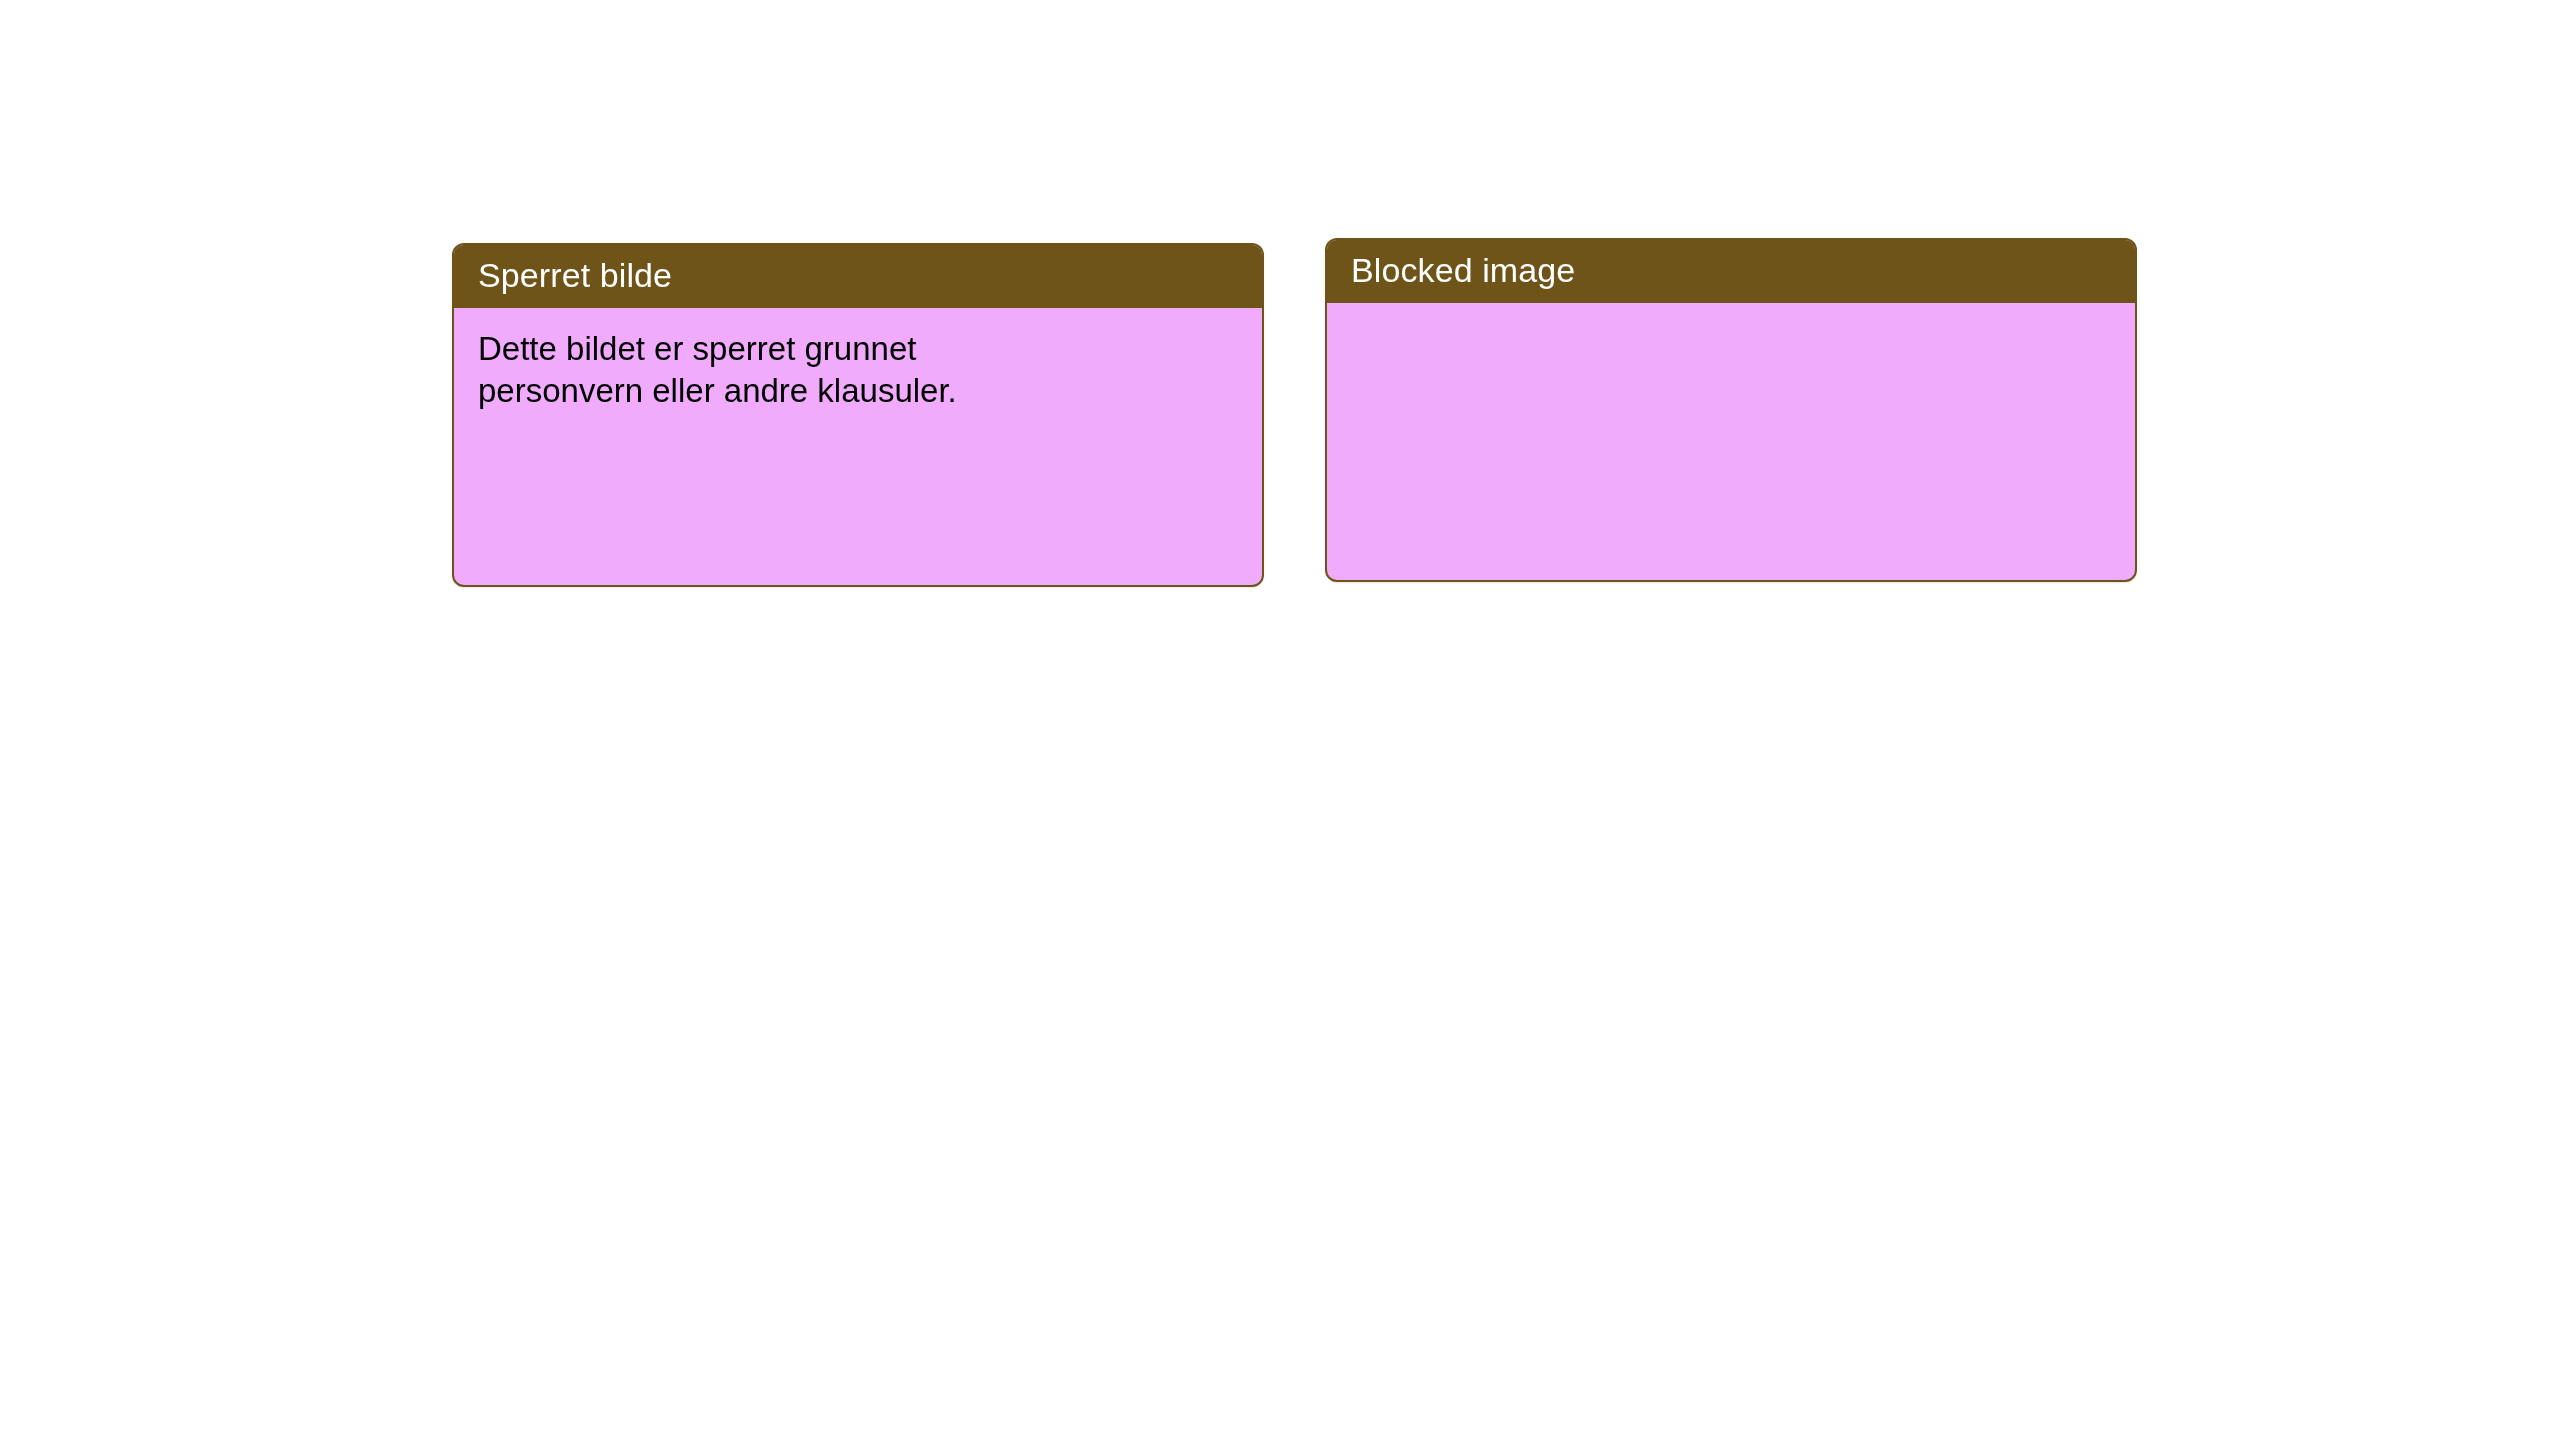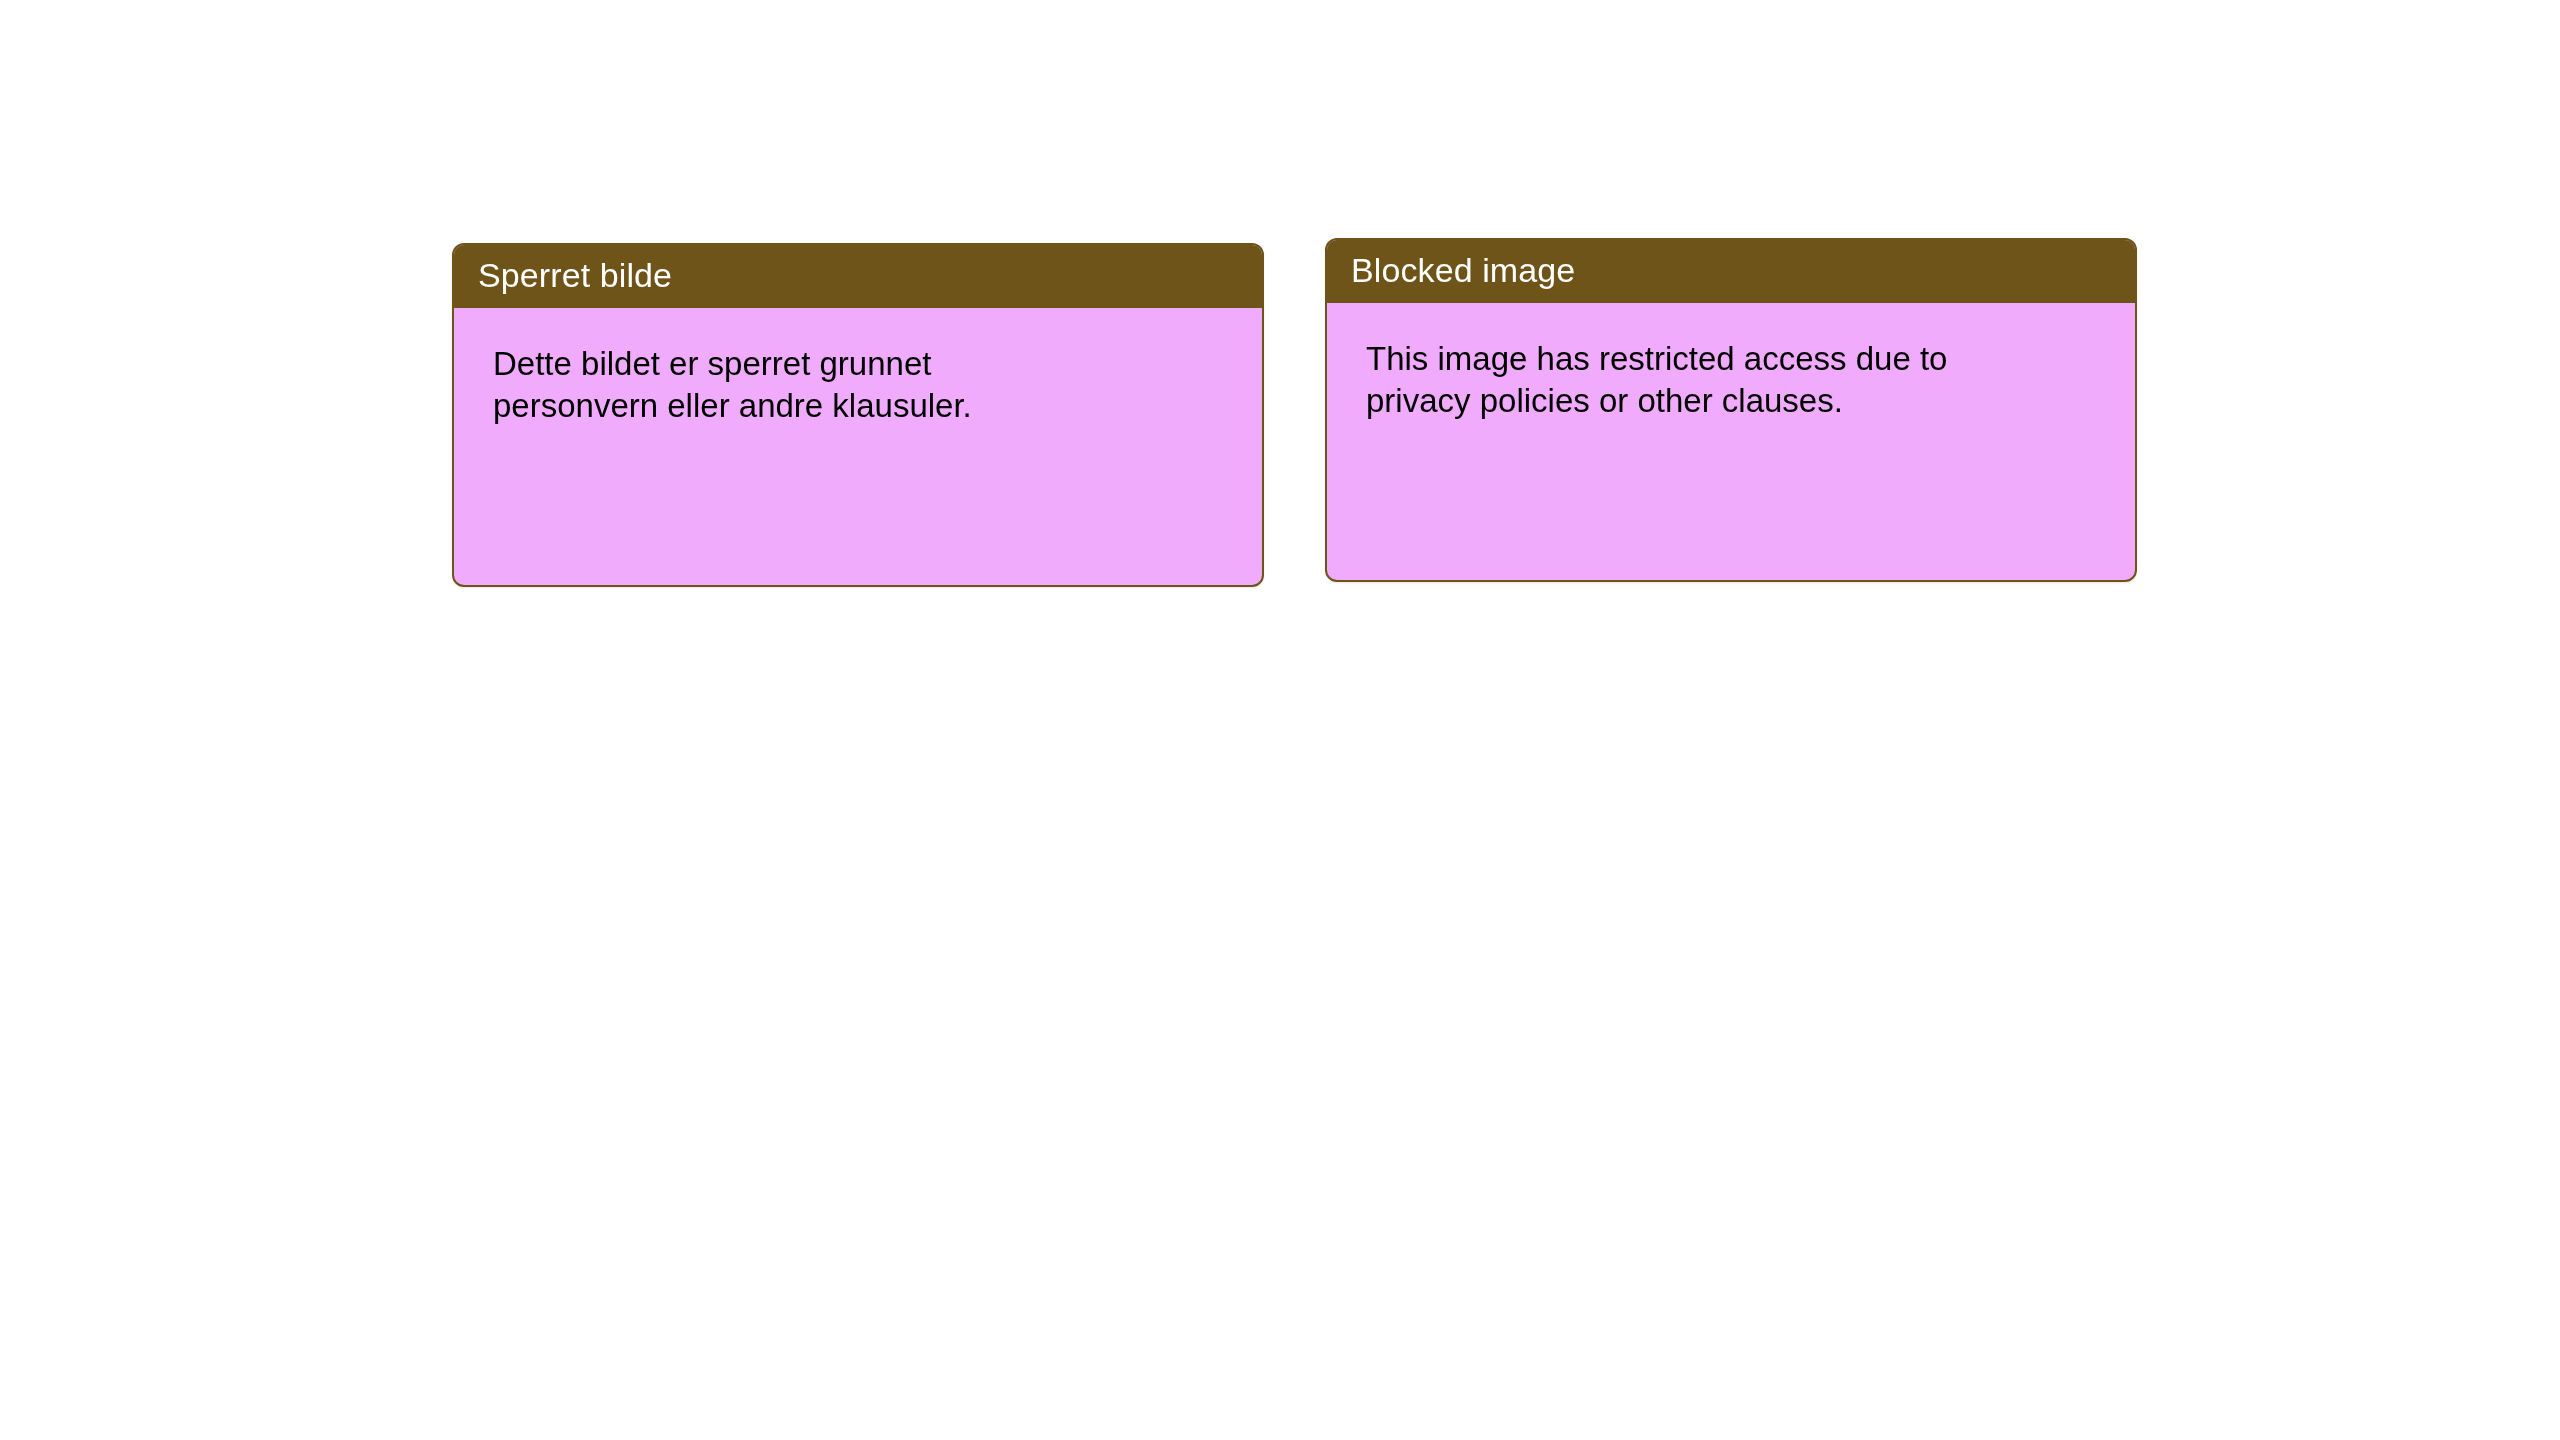--- a/index.html
+++ b/index.html
@@ -45,21 +45,21 @@
 
   .notice-card .card-body {
     box-sizing: border-box;
     padding: 20px 24px 24px 24px;
     color: #000000;
     font-size: 33px;
     line-height: 1.26;
   }
 
   .notice-card .card-body p {
-    margin: 15px;
+    margin: 0;
   }
 
   
   #card-no {
     left: 452px;
     top: 243px;
     width: 812px;
     height: 344px;
   }
   #card-no .card-body {
@@ -84,18 +84,15 @@
 
   <div class="notice-card" id="card-no">
     <div class="card-header">Sperret bilde</div>
     <div class="card-body">
       <p>Dette bildet er sperret grunnet personvern eller andre klausuler.</p>
     </div>
   </div>
 
   <div class="notice-card" id="card-en">
     <div class="card-header">Blocked image</div>
-    <div class="card-body">
-      <p>This image has restricted access due to privacy policies or other clauses.</p>
-    </div>
   </div>
 
 </div>
 
 </body></html>

